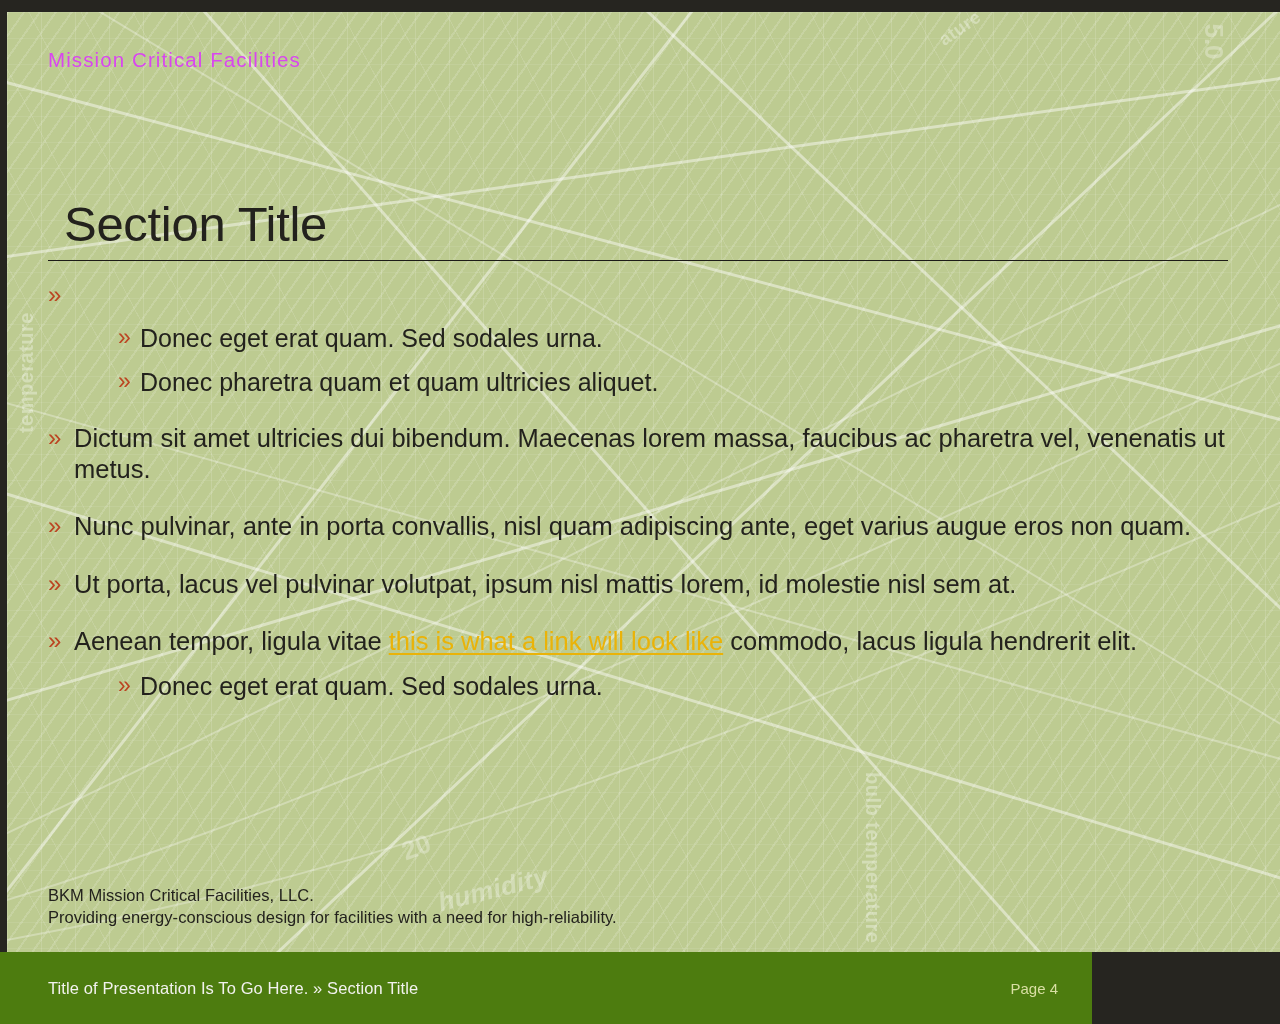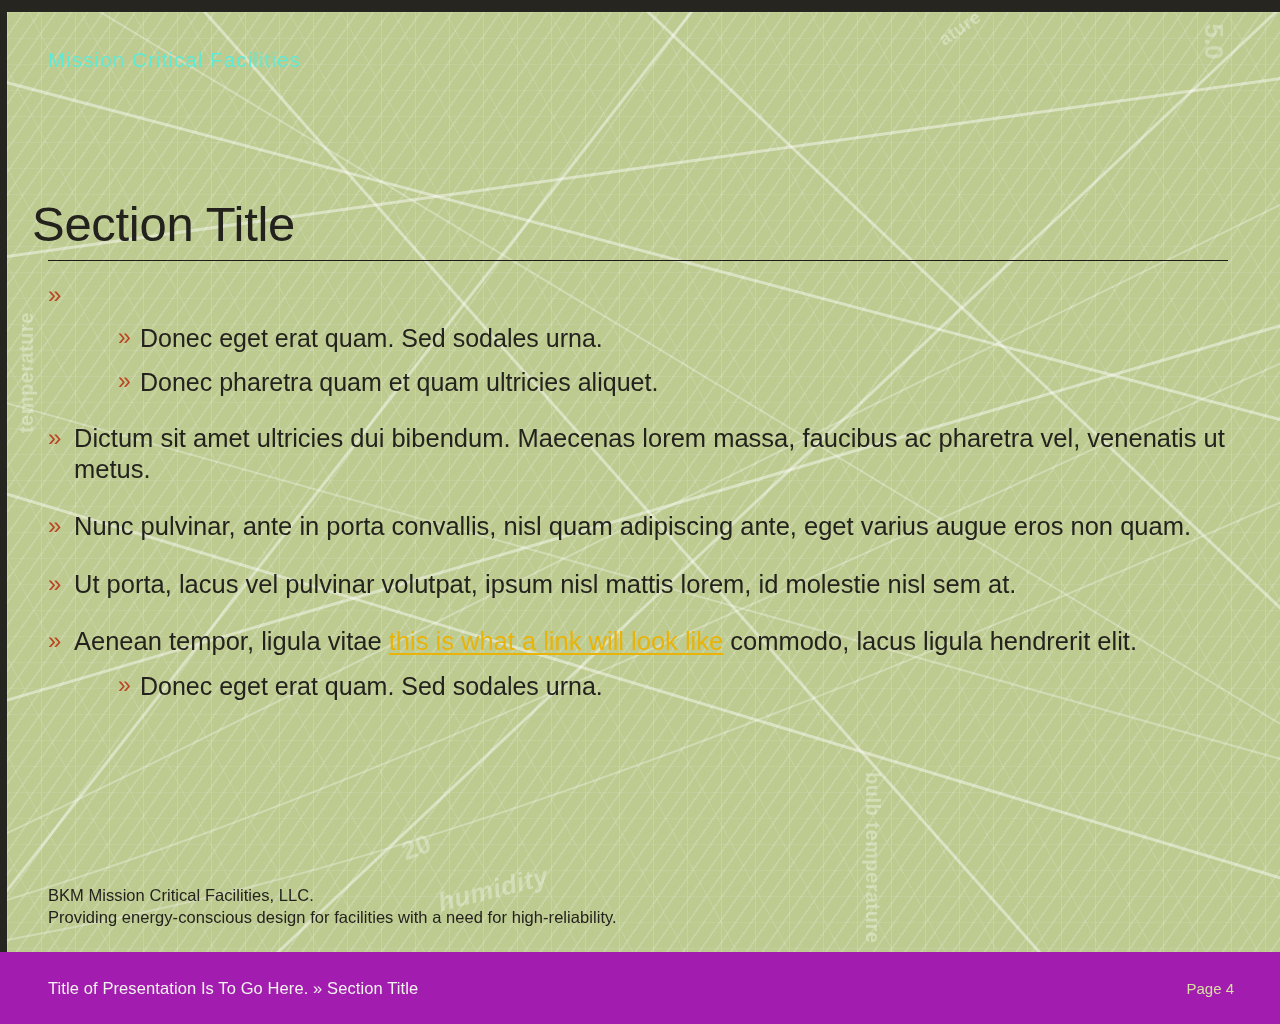--- a/index.html
+++ b/index.html
@@ -102,26 +102,26 @@
     width: 1280px; height: 12px;
     background: #262520;
   }
   .leftbar {
     position: absolute; left: 0; top: 0;
     width: 7px; height: 1024px;
     background: #262520;
   }
   .footerbar {
     position: absolute; left: 0; bottom: 0;
-    width: 1280px; height: 72px;
-    background: #a21caf;
+    width: 1092px; height: 72px;
+    background: #4d7c0f;
     display: flex;
     align-items: center;
     justify-content: space-between;
-    padding: 0 46px 0 48px;
+    padding: 0 34px 0 48px;
     box-sizing: border-box;
   }
   .footer-left {
     color: #f2f2ee;
     font-size: 16.5px;
     letter-spacing: .1px;
   }
   .footer-right {
     color: #d9dfa4;
     font-size: 15px;
@@ -146,28 +146,28 @@
     line-height: .82;
     color: #1b1a16;
     font-weight: normal;
     letter-spacing: -1px;
     margin-left: 6px;
     margin-top: -4px;
   }
   .logo-sub {
     margin-top: 6px;
     font-size: 20.5px;
-    color: #5eead4;
+    color: #d946ef;
     letter-spacing: 1.1px;
   }
 
   
   .title {
     position: absolute;
-    left: 32px; top: 196px;
+    left: 64px; top: 196px;
     font-size: 49px;
     color: #23221d;
     letter-spacing: -.3px;
   }
   .title-rule {
     position: absolute;
     left: 48px; top: 260px;
     width: 1180px;
     height: 1px;
     background: #1d1c18;

